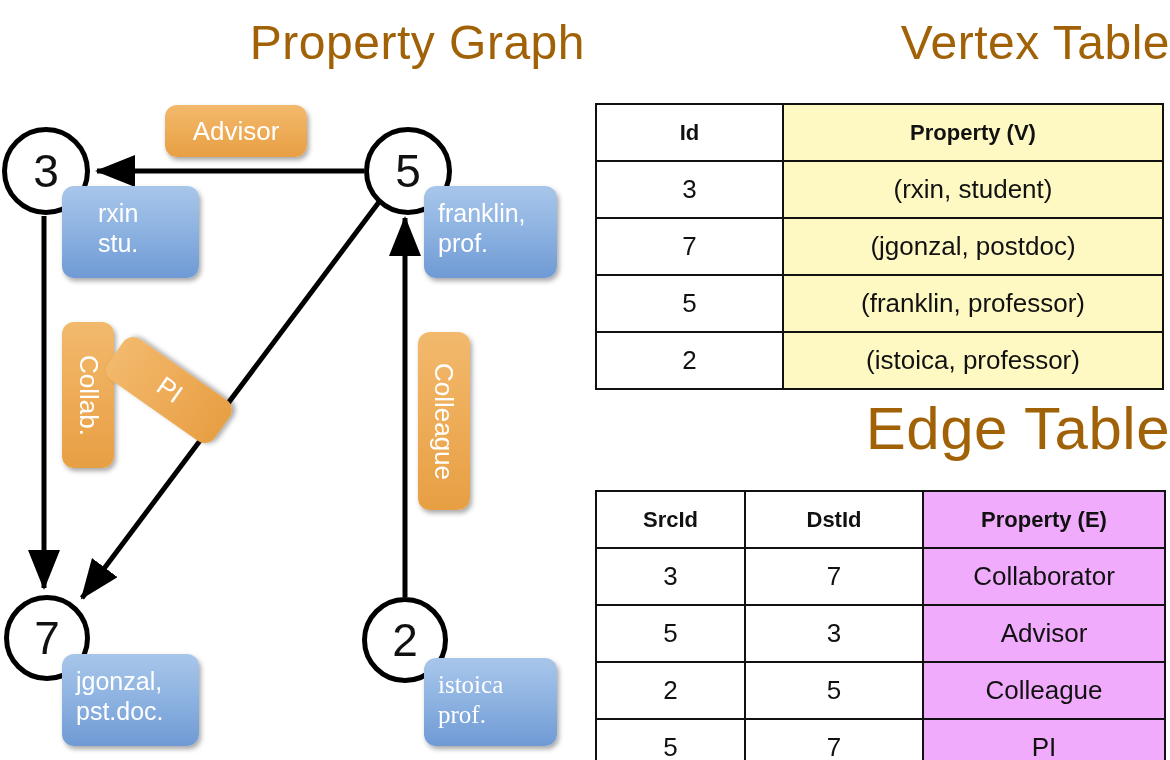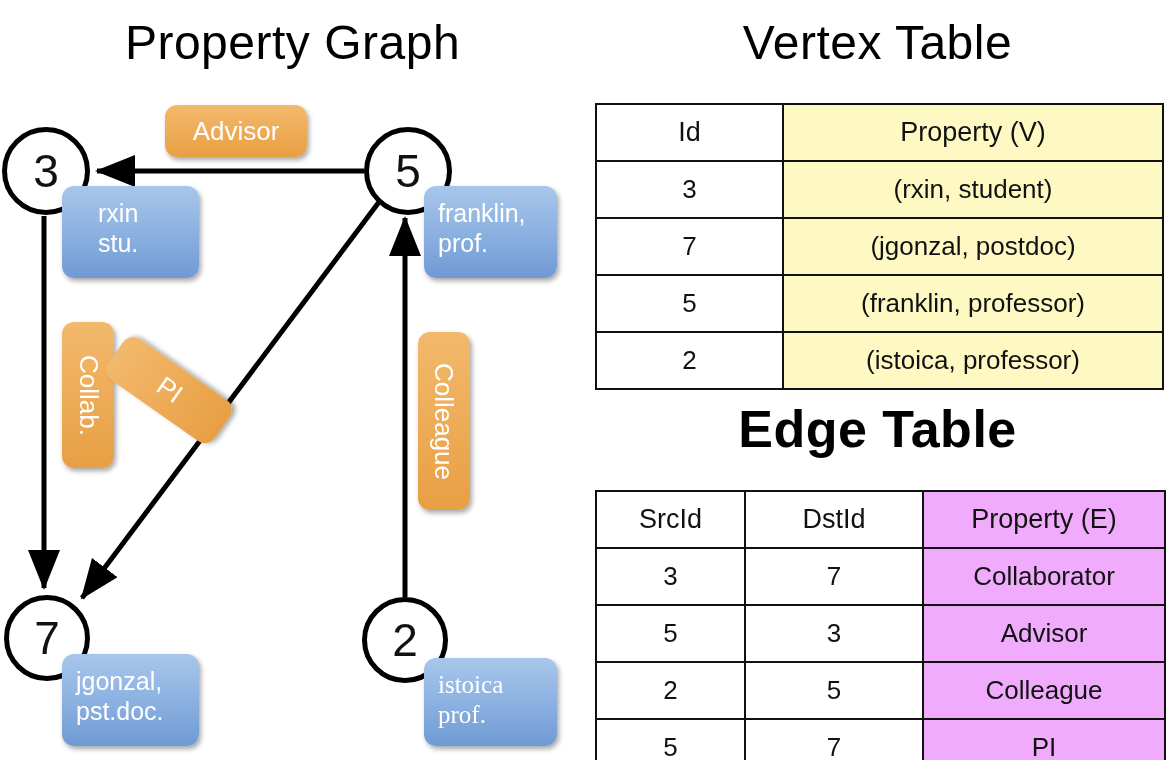--- a/index.html
+++ b/index.html
@@ -11,24 +11,24 @@
     width: 1170px;
     height: 760px;
     position: relative;
     overflow: hidden;
     font-family: "Liberation Sans", sans-serif;
     color: #000000;
   }
 
   .panel-title {
     position: absolute;
-    text-align: center;
-    font-family: "Liberation Sans", sans-serif;
-    font-weight: 300;
-    color: #000000;
+    text-align: right;
+    font-family: "Liberation Sans", sans-serif;
+    font-weight: 300;
+    color: #a16207;
     letter-spacing: 0.5px;
     white-space: nowrap;
   }
 
   
   #graph-panel {
     position: absolute;
     left: 0; top: 0;
     width: 585px; height: 760px;
   }
@@ -94,41 +94,41 @@
     transform: rotate(90deg);
     white-space: nowrap;
   }
   .edge-label.rot span {
     display: block;
     white-space: nowrap;
   }
 
   
   #vertex-title { left: 585px; top: 14px; width: 585px; font-size: 48px; line-height: 58px; }
-  #edge-title   { left: 585px; top: 400px; width: 585px; font-size: 52px; line-height: 58px; font-weight: bold; }
+  #edge-title   { left: 585px; top: 400px; width: 585px; font-size: 60px; line-height: 58px; }
 
   table.data-table {
     position: absolute;
     border-collapse: collapse;
     font-family: "Liberation Sans", sans-serif;
     table-layout: fixed;
   }
   table.data-table td, table.data-table th {
     border: 2px solid #111;
     text-align: center;
     font-weight: 300;
     font-size: 26px;
     color: #111;
     padding: 0;
     height: 55px;
     background: #ffffff;
   }
   table.data-table th {
-    font-weight: 400;
-    font-size: 27px;
+    font-weight: 700;
+    font-size: 22px;
   }
   
   #vertex-table { left: 595px; top: 103px; width: 563px; }
   #vertex-table .col-id { width: 185px; }
   #vertex-table .col-prop { width: 378px; background: #fef9c3; }
 
   
   #edge-table { left: 595px; top: 490px; width: 563px; }
   #edge-table .col-src { width: 147px; }
   #edge-table .col-dst { width: 176px; border-radius: 15px; }

